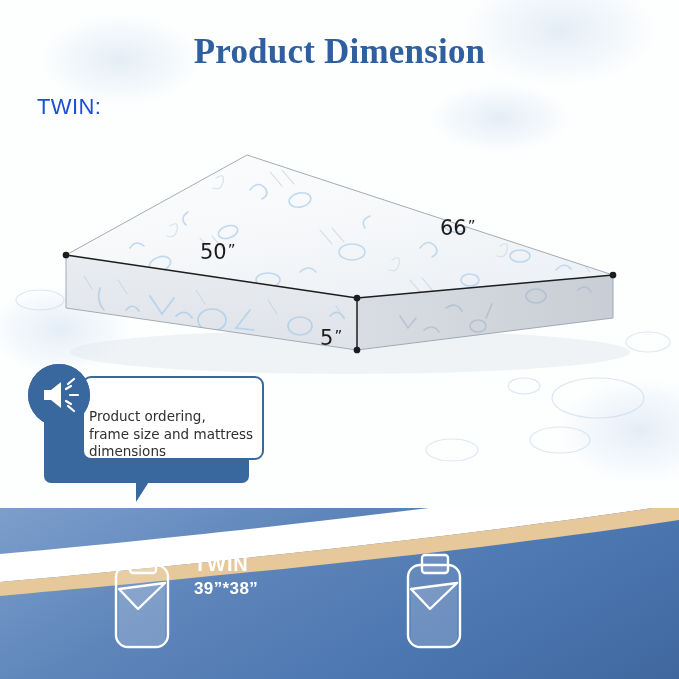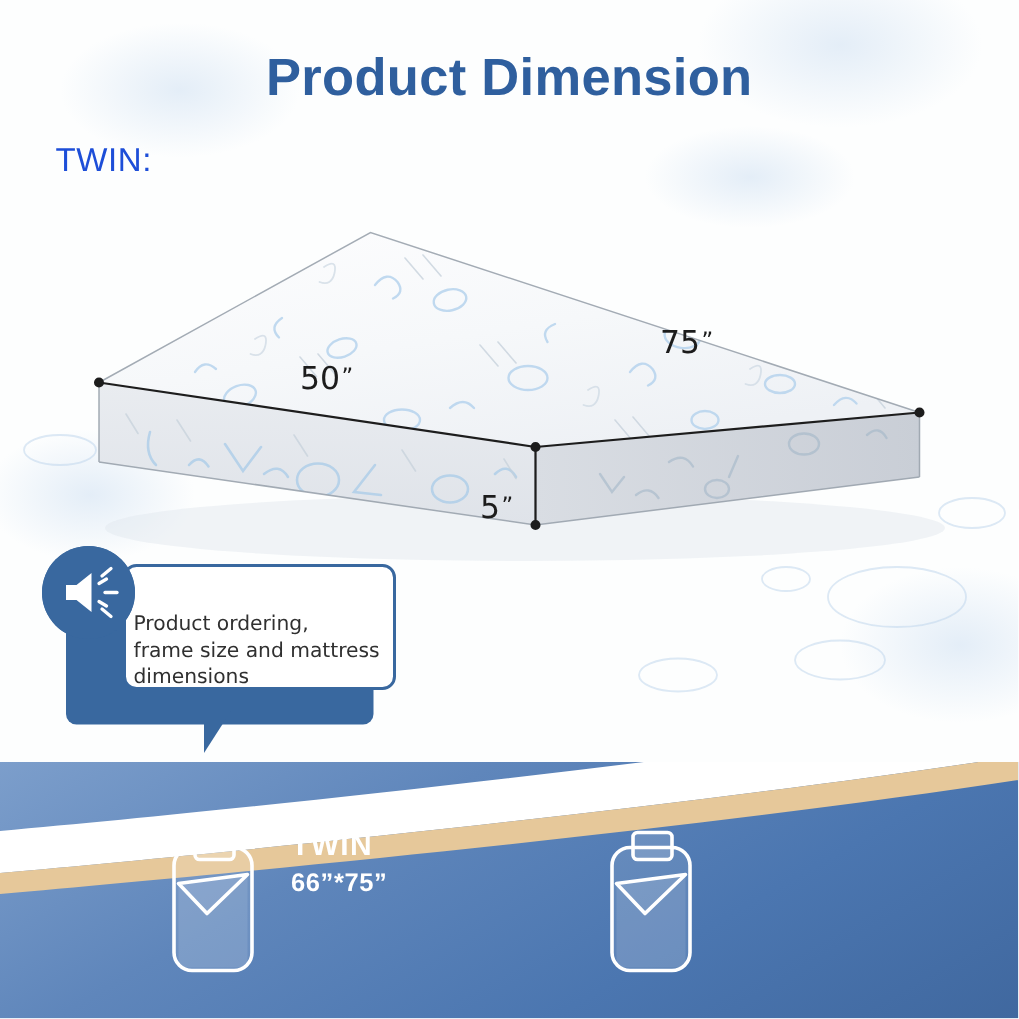--- a/index.html
+++ b/index.html
@@ -10,21 +10,21 @@
     position:relative;
   }
   .stage{position:absolute;inset:0;width:679px;height:679px;overflow:hidden;background:#fdfefe;}
 
   
   .bg-wm{position:absolute;inset:0;pointer-events:none;}
 
   
   .title{
     position:absolute;left:0;top:32px;width:679px;text-align:center;
-    font-size:35px;font-weight:bold;color:#2f5f9e;letter-spacing:.2px;
+    font-size:35px;font-weight:bold;color:#2f5f9e;letter-spacing:.2px;font-family:Liberation Serif, serif;
   }
   .subtitle{
     position:absolute;left:37px;top:94px;
     font-size:22px;color:#1d4ed8;letter-spacing:.4px;
   }
 
   
   .mattress-wrap{position:absolute;left:0;top:120px;width:679px;height:280px;}
 
   
@@ -242,21 +242,21 @@
         <line x1="357" y1="178" x2="613" y2="155"></line>
         <circle cx="613" cy="155" r="2.6"></circle>
 
         <line x1="357" y1="178" x2="357" y2="230"></line>
         <circle cx="357" cy="230" r="2.6"></circle>
       </g>
     </svg>
   </div>
 
   <div class="dim dim-39"><span>50</span><span class="q">”</span></div>
-  <div class="dim dim-75"><span>75</span><span class="q">”</span></div>
+  <div class="dim dim-75"><span>66</span><span class="q">”</span></div>
   <div class="dim dim-5"><span>5</span><span class="q">”</span></div>
 
   <div class="callout">
     <div class="callout-shadow"></div>
     <div class="callout-tail"></div>
     <div class="callout-box"></div>
     <div class="speaker">
       <svg viewBox="0 0 62 62" width="62" height="62">
         <circle cx="31" cy="31" r="31" fill="#39689f"></circle>
         <path d="M16 26 h7 l10 -8 v26 l-10 -8 h-7 z" fill="#ffffff"></path>
@@ -287,21 +287,21 @@
     <div class="bedicon">
       <svg viewBox="0 0 68 98" width="68" height="98">
         <rect x="8" y="12" width="52" height="82" rx="12" fill="#ffffff" fill-opacity=".10" stroke="#ffffff" stroke-width="2.4"></rect>
         <rect x="22" y="2" width="26" height="18" rx="3" fill="#ffffff" fill-opacity=".14" stroke="#ffffff" stroke-width="2.4"></rect>
         <path d="M11 36 L57 30 L57 92 L11 92 Z" fill="#ffffff" fill-opacity=".10"></path>
         <path d="M11 36 L57 30 L30 56 Z" fill="#ffffff" fill-opacity=".06" stroke="#ffffff" stroke-width="2.4" stroke-linejoin="round"></path>
       </svg>
     </div>
     <div class="opt-text">
       <div class="opt-name">TWIN</div>
-      <div class="opt-size">66”*75”</div>
+      <div class="opt-size">39”*38”</div>
     </div>
   </div>
 
   <div class="opt opt-twinxl">
     <div class="bedicon">
       <svg viewBox="0 0 68 98" width="68" height="98">
         <rect x="8" y="12" width="52" height="82" rx="12" fill="#ffffff" fill-opacity=".10" stroke="#ffffff" stroke-width="2.4"></rect>
         <rect x="22" y="2" width="26" height="18" rx="3" fill="#ffffff" fill-opacity=".14" stroke="#ffffff" stroke-width="2.4"></rect>
         <path d="M11 36 L57 30 L57 92 L11 92 Z" fill="#ffffff" fill-opacity=".10"></path>
         <path d="M11 36 L57 30 L30 56 Z" fill="#ffffff" fill-opacity=".06" stroke="#ffffff" stroke-width="2.4" stroke-linejoin="round"></path>

